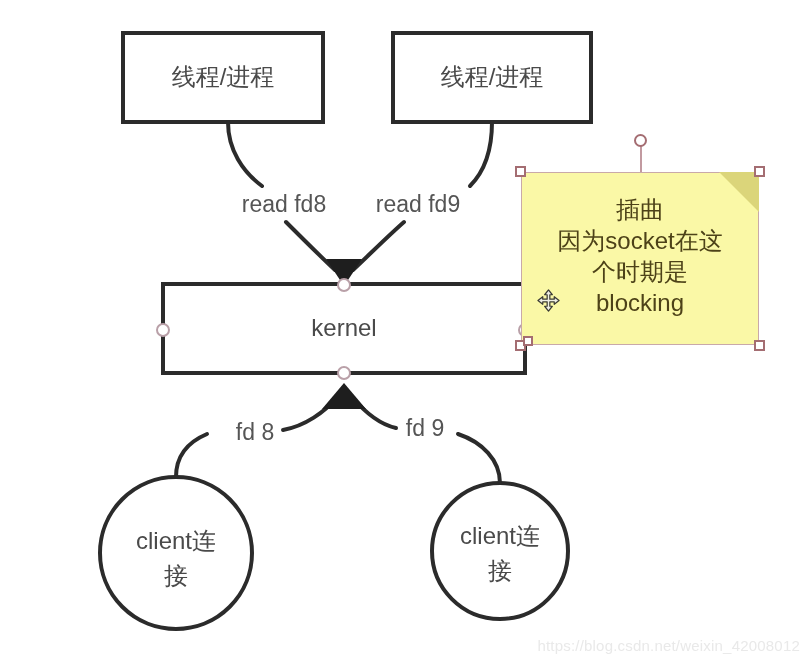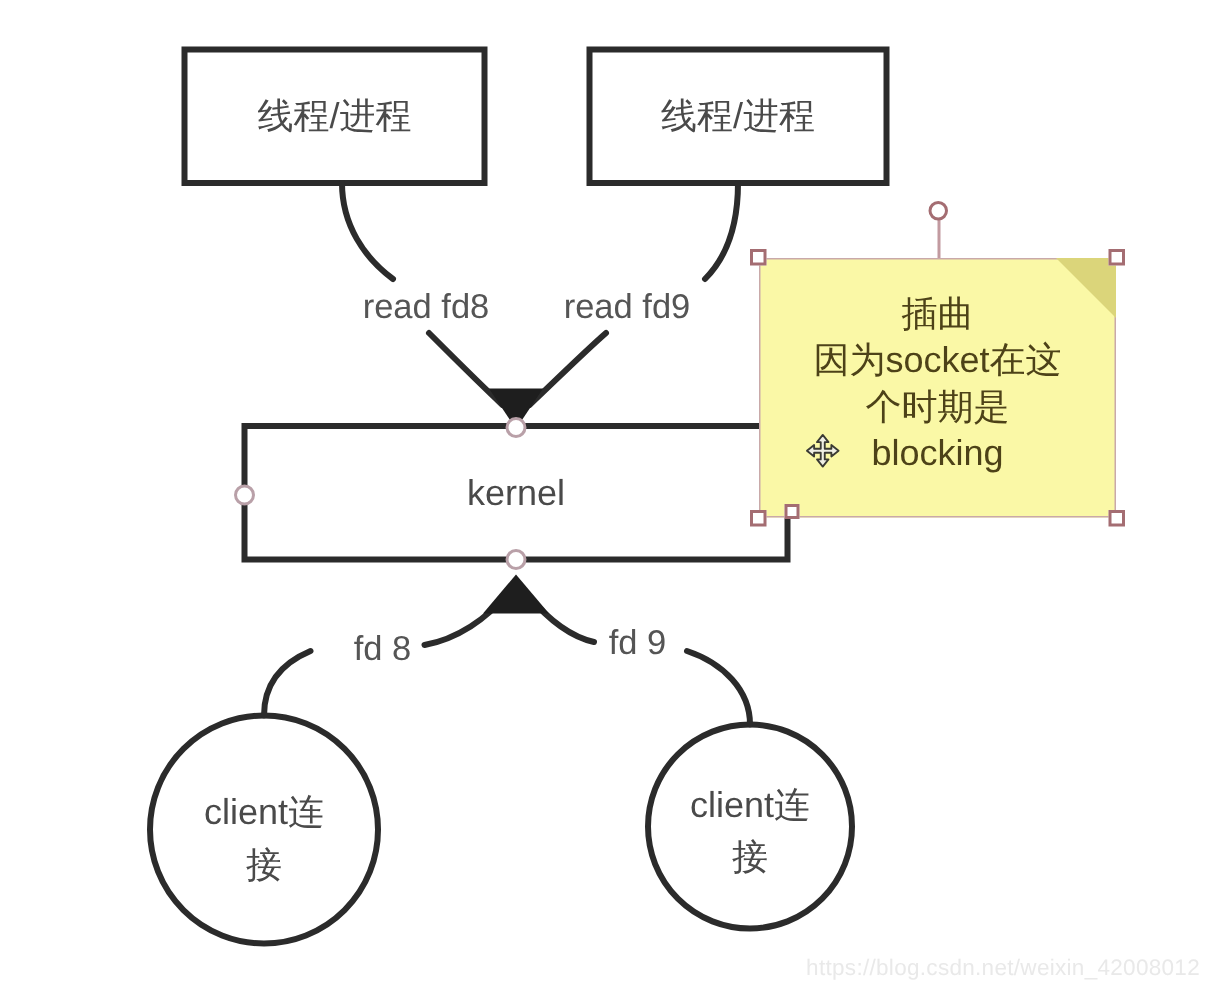--- a/index.html
+++ b/index.html
@@ -53,21 +53,21 @@
   }
   .conn-point {
     fill: #ffffff;
     stroke: #b9a0a8;
     stroke-width: 2;
   }
 
   
   #sticky-note {
     position: absolute;
-    left: 506px;
+    left: 521px;
     top: 172px;
     width: 238px;
     height: 173px;
   }
   .note-body {
     position: absolute;
     inset: 0;
     background: #faf8a6;
     border: 1px solid #c9a9a9;
     box-sizing: border-box;

